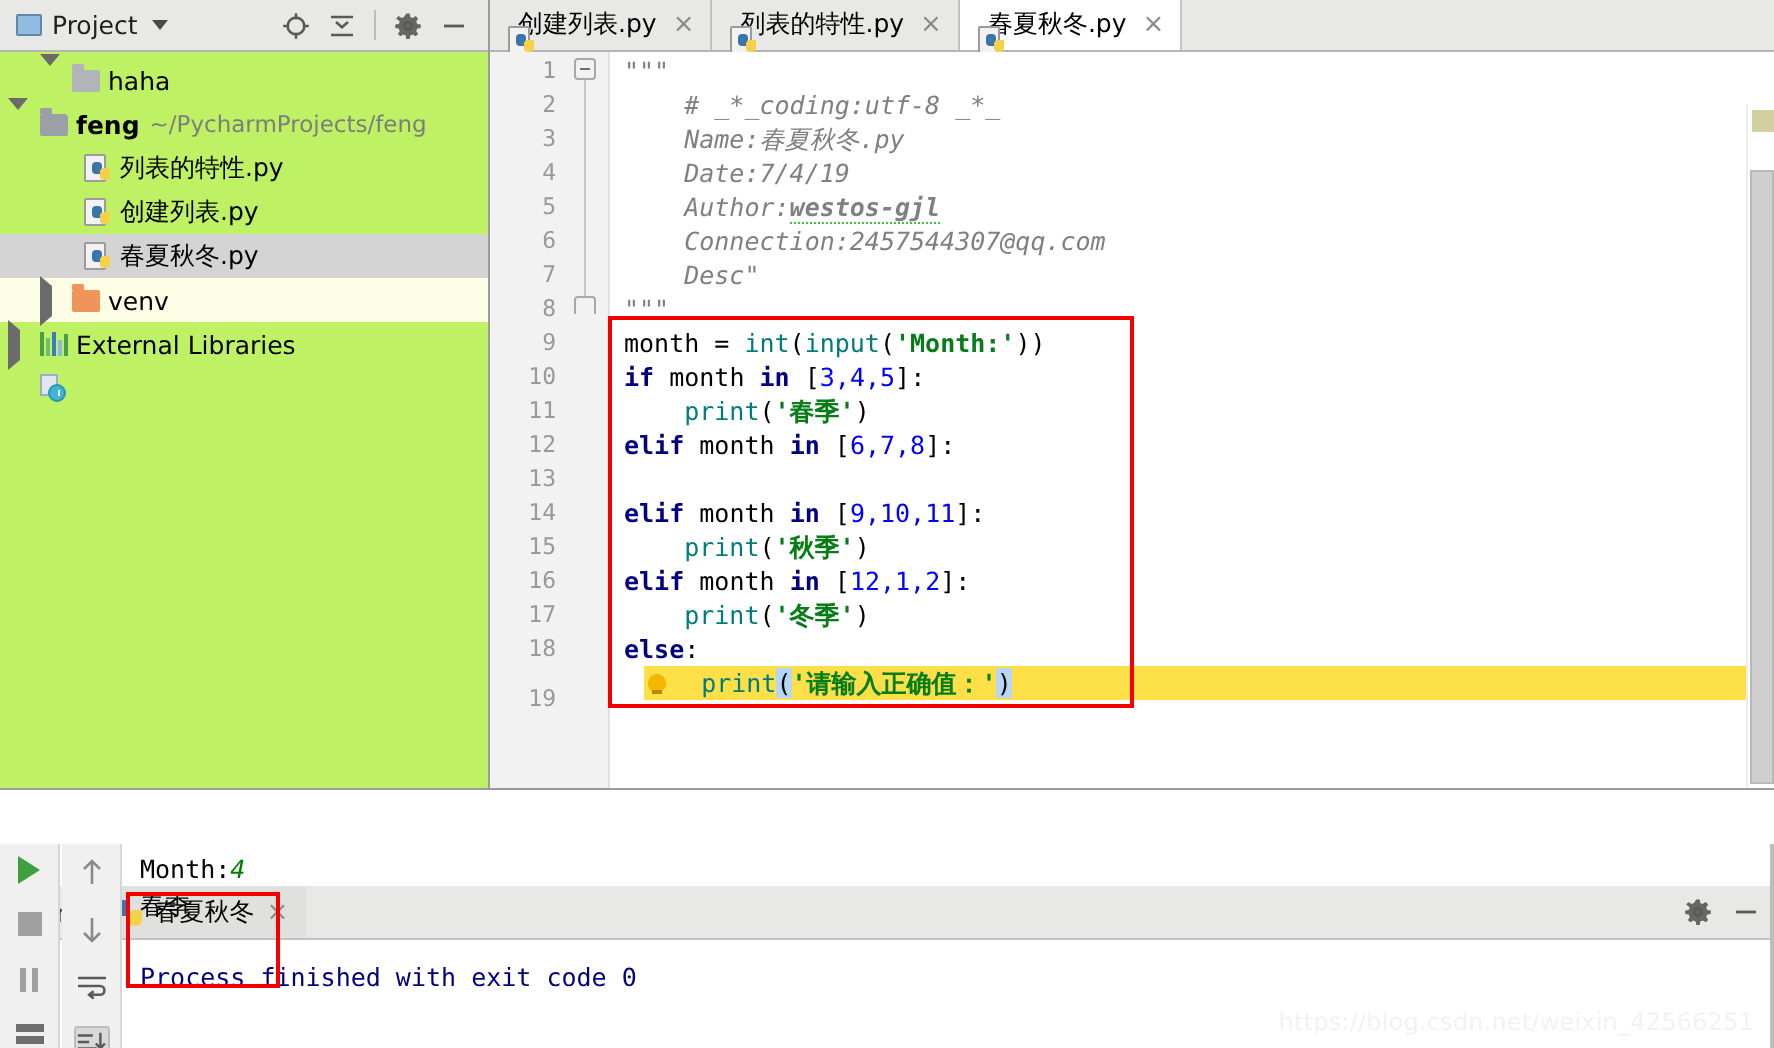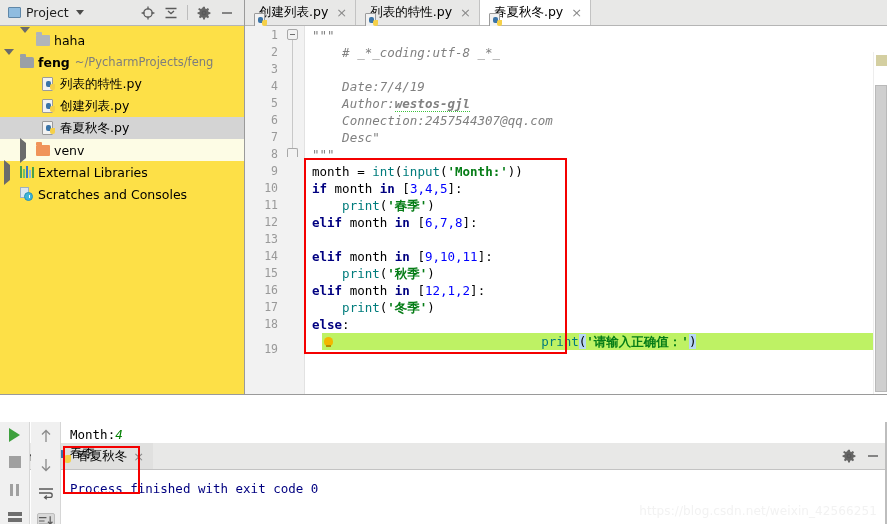--- a/index.html
+++ b/index.html
@@ -8,21 +8,21 @@
     font-family: "DejaVu Sans", sans-serif;
     font-size: 12px;
     background: #ffffff;
     overflow: hidden;
   }
   #app { position: relative; width: 887px; height: 524px; }
 
   
   #project-panel {
     position: absolute; left: 0; top: 0; width: 245px; height: 394px;
-    background: #fde047;
+    background: #bef264;
     border-right: 1px solid #9a9a9a;
   }
   #project-header {
     height: 26px; background: #e8e8e7;
     border-bottom: 1px solid #b5b5b5;
     display: flex; align-items: center; padding: 0 4px;
   }
   #project-header .ph-left { display: flex; align-items: center; gap: 5px; padding-left: 4px; }
   .proj-sq {
     width: 13px; height: 11px; background: #8fbce0;
@@ -145,21 +145,21 @@
   }
 
   #codetext {
     position: absolute; left: 61px; top: 0; right: 0; bottom: 0;
     font-family: "DejaVu Sans Mono", monospace; font-size: 12.5px;
   }
   .cline {
     position: absolute; left: 0; height: 17px; line-height: 17px;
     white-space: pre; padding-left: 6px;
   }
-  .cline.cur { left:16px; right:0; background: #bef264; text-align: center; }
+  .cline.cur { left:16px; right:0; background: #fde047; }
   .doc  { color: #808080; font-style: italic; }
   .kw   { color: #000080; font-weight: bold; }
   .id   { color: #000000; }
   .fn   { color: #007c7c; }
   .num  { color: #0000ff; }
   .str  { color: #067d17; font-weight: bold; }
   .pun  { color: #000000; }
   .selp { background: #b6d6f5; }
   .typo { border-bottom: 1px dotted #3cc43c; font-weight: bold; }
 
@@ -369,21 +369,20 @@
       </div>
 
       <div class="trow ind1">
         <span class="tw"></span>
         <span class="tico">
           <span class="scr">
               <span class="pg"></span>
               <span class="clk"></span>
             </span>
         </span>
-        <span class="tlabel">Scratches and Consoles</span>
       </div>
 
     </div>
   </div>
 
   <div id="editor-area">
 
     <div id="tabbar">
       <div class="etab">
         <span>
@@ -445,20 +444,21 @@
         <div class="foldbox" style="top:3px"></div>
         <div class="foldend" style="top:122px"></div>
       </div>
 
       <div id="codetext">
 
         <div class="cline" style="top:1px"><span class="doc">"""</span></div>
 
         <div class="cline" style="top:18px"><span class="doc">    </span><span class="doc"># _*_coding:utf-8 _*_</span></div>
 
+        <div class="cline" style="top:35px"><span class="doc">    </span><span class="doc">Name:春夏秋冬.py</span></div>
 
         <div class="cline" style="top:52px"><span class="doc">    </span><span class="doc">Date:7/4/19</span></div>
 
         <div class="cline" style="top:69px"><span class="doc">    </span><span class="doc">Author:</span><span class="doc typo">westos-gjl</span></div>
 
         <div class="cline" style="top:86px"><span class="doc">    </span><span class="doc">Connection:2457544307@qq.com</span></div>
 
         <div class="cline" style="top:103px"><span class="doc">    </span><span class="doc">Desc"</span></div>
 
         <div class="cline" style="top:120px"><span class="doc">"""</span></div>

